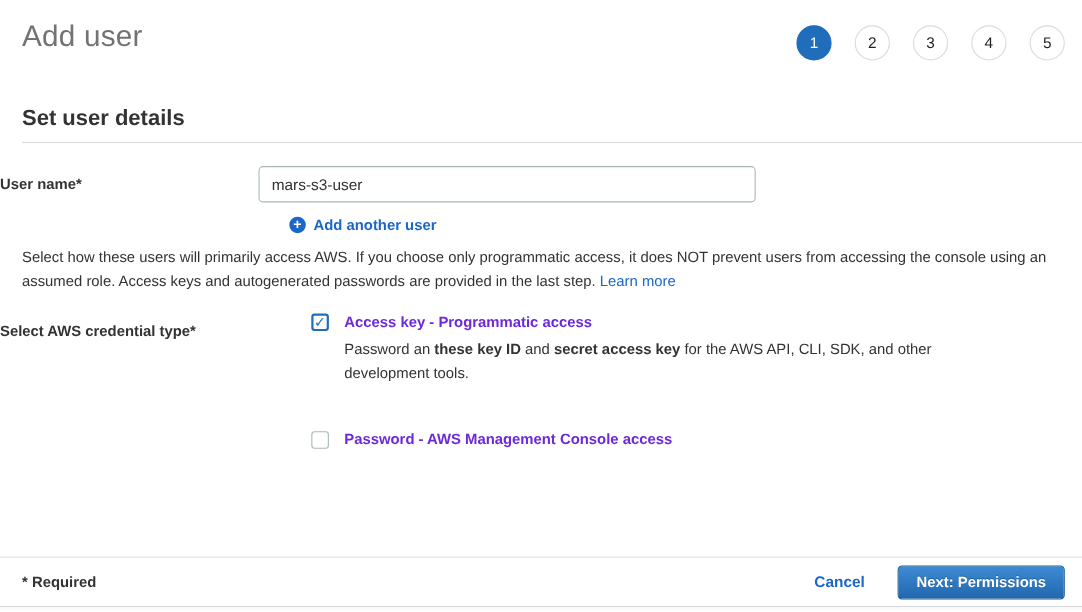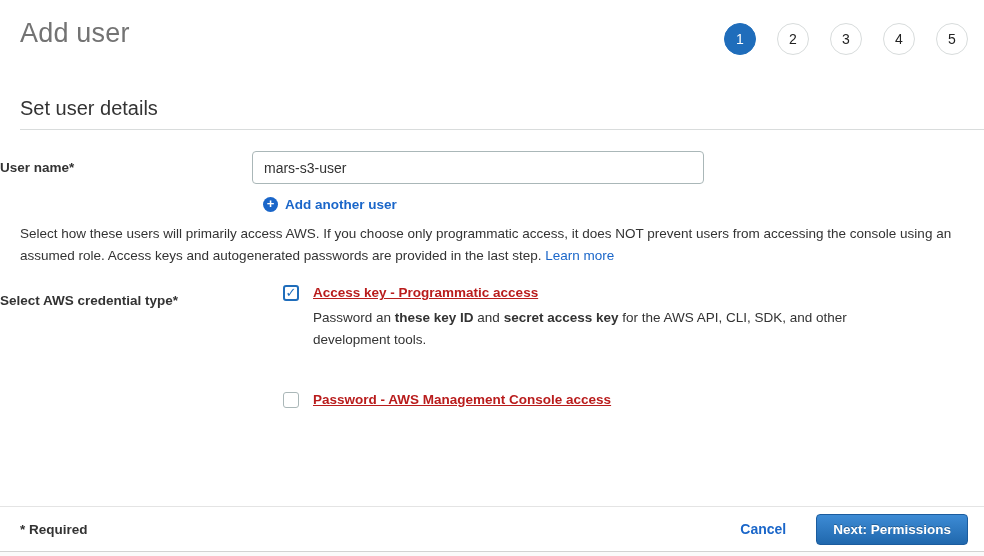--- a/index.html
+++ b/index.html
@@ -21,37 +21,37 @@
     font-size:14px; line-height:30px; text-align:center; cursor:pointer;
   }
   .step.active { background:#1f6dbb; border-color:#1f6dbb; color:#fff; font-weight:400; }
 
   
   .section-heading {
     margin:42px 0 0 20px;
     border-bottom:1px solid #d9dcdc;
     padding-bottom:9px;
   }
-  .section-heading h2 { font-size:20px; font-weight:400; color:#333; }
+  .section-heading h2 { font-size:20px; font-weight:700; color:#333; }
   .section-heading.second { margin-top:50px; }
 
   .section-desc {
     margin:11px 20px 0 20px;
     font-size:13.5px; line-height:22px; color:#333;
     max-width:956px;
   }
   a.link { color:#1a66c9; text-decoration:none; cursor:pointer; }
 
   
   .form-row { display:flex; margin-top:21px; }
   .form-label {
     width:230px; text-align:left; font-size:13.5px; font-weight:bold; color:#333;
     padding-top:9px; flex-shrink:0;
   }
-  .form-control { margin-left:22px; }
+  .form-control { margin-left:5px; }
   .text-input {
     width:452px; height:33px;
     border:1px solid #aab7b8; border-radius:4px;
     padding:0 11px; font-size:14px; color:#333;
     font-family:"Liberation Sans","DejaVu Sans",sans-serif;
     outline:none; background:#fff;
   }
   .add-another {
     margin:13px 0 0 263px;
     display:inline-flex; align-items:center; gap:7px;
@@ -70,21 +70,21 @@
   .cred-option { display:flex; align-items:flex-start; }
   .cred-option + .cred-option { margin-top:40px; }
   .checkbox {
     width:16px; height:16px; border-radius:3px; background:#fff;
     border:1px solid #aab7b8; margin-top:1px; cursor:pointer;
     font-size:13px; line-height:14px; text-align:center; color:transparent;
     flex-shrink:0;
   }
   .checkbox.checked { border:2px solid #1f6dbb; color:#1f6dbb; font-weight:bold; line-height:12px; }
   .cb-content { margin-left:14px; }
-  .cb-title { font-size:13.5px; font-weight:bold; color:#b91c1c; line-height:17px;text-decoration:underline; }
+  .cb-title { font-size:13.5px; font-weight:bold; color:#6d28d9; line-height:17px; }
   .cb-desc { margin-top:6px; font-size:13.5px; line-height:22px; color:#333; max-width:560px; }
   .cb-desc b { font-weight:bold; }
 
   
   .footer {
     margin-top:auto;
     border-top:1px solid #e4e4e4;
     border-bottom:1px solid #d2d2d2;
     height:46px;
     display:flex; align-items:center;

